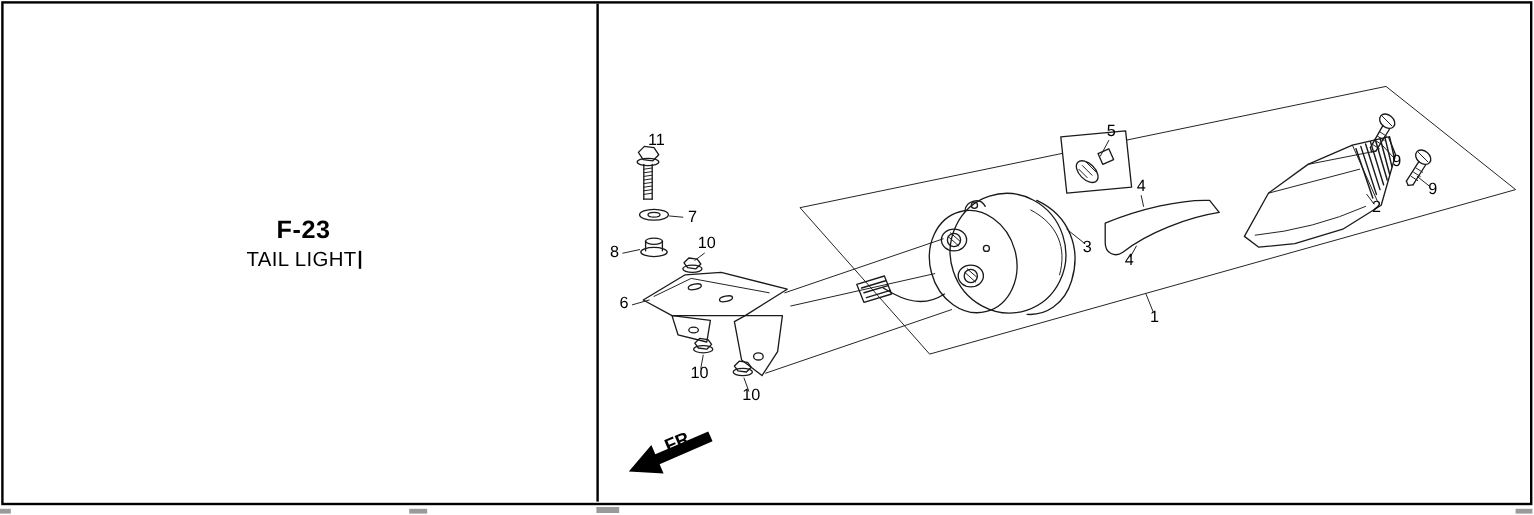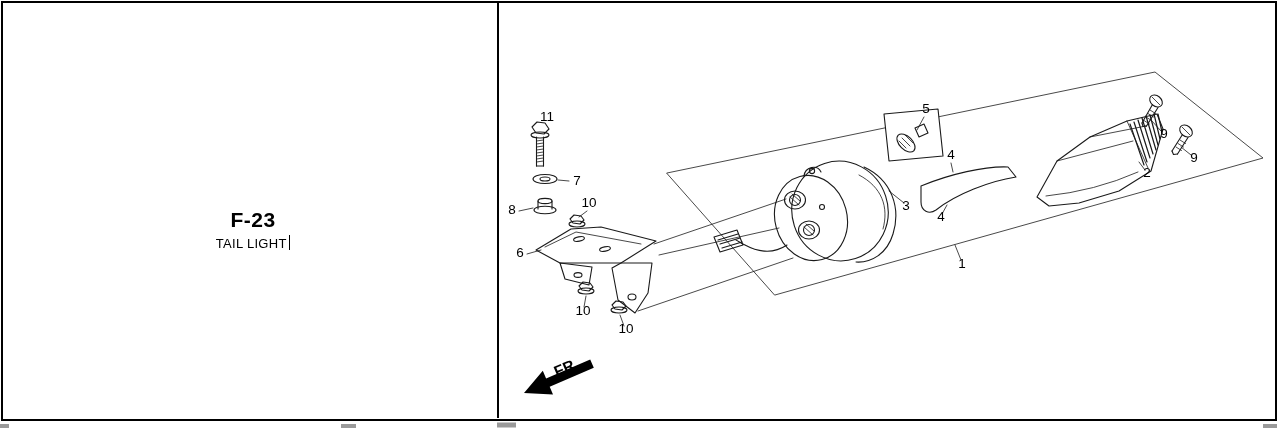--- a/index.html
+++ b/index.html
@@ -8,24 +8,24 @@
     font-family:"Liberation Sans",sans-serif;overflow:hidden;
   }
   .frame{
     position:absolute;left:1px;top:1px;width:1272px;height:416px;
     border:2px solid #000;background:#fff;
   }
   .divider{
     position:absolute;left:497px;top:3px;width:1.5px;height:415px;background:#000;
   }
   .title-block{
-    position:absolute;left:153px;top:208px;width:200px;text-align:center;color:#000;
+    position:absolute;left:153px;top:180px;width:200px;text-align:center;color:#000;
   }
   .title-code{font-size:21px;font-weight:bold;letter-spacing:0.5px;}
-  .title-name{font-size:13px;margin-top:3px;letter-spacing:0.3px;white-space:nowrap;}
+  .title-name{font-size:17px;margin-top:3px;letter-spacing:0.3px;white-space:nowrap;}
   .caret{display:inline-block;width:1.5px;height:15px;background:#000;margin-left:2px;vertical-align:-2px;}
   svg.diagram{position:absolute;left:0;top:0;}
   .ln{fill:none;stroke:#1a1a1a;stroke-width:1.1;stroke-linejoin:round;stroke-linecap:round;}
   .thin{stroke-width:0.8;}
   .hatch{stroke-width:1.2;}
   .whitefill{fill:#ffffff;}
   text.callout{
     font-family:"Liberation Sans",sans-serif;font-size:13.5px;fill:#000;
   }
   text.fr-label{

